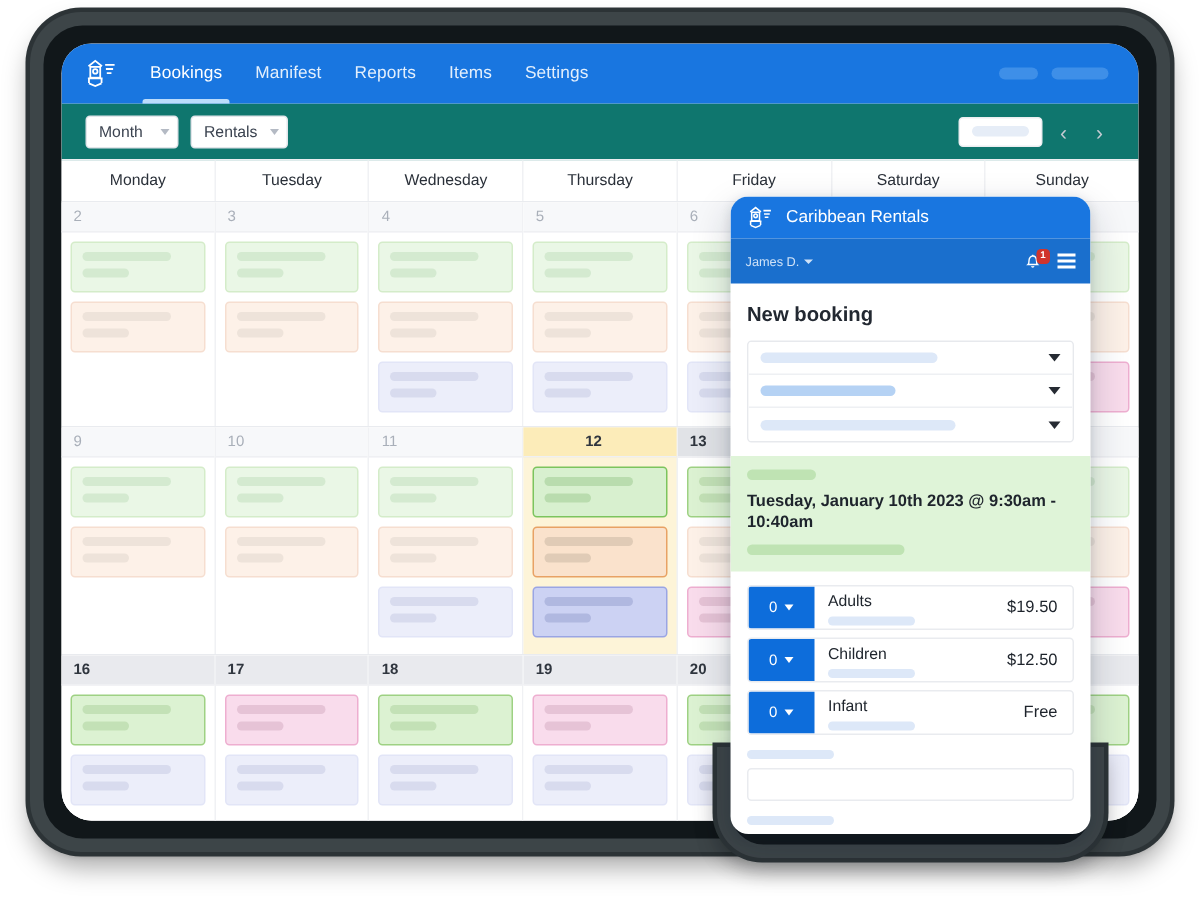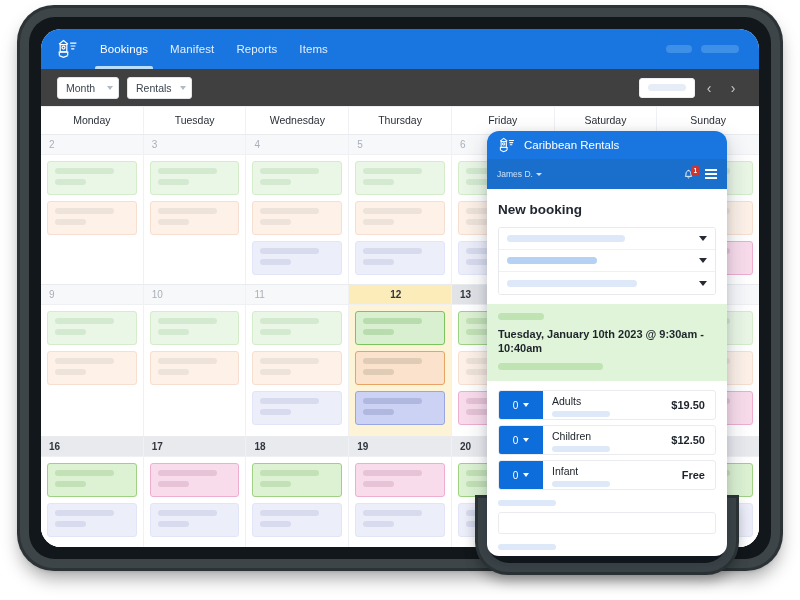--- a/index.html
+++ b/index.html
@@ -58,21 +58,21 @@
   }
   .topbar-right {
     margin-left: auto; display: flex; align-items: center;
     gap: 9px; padding-right: 20px;
   }
   .pill-sm { width: 26px; height: 8px; border-radius: 5px; background: #3e8fe8; }
   .pill-md { width: 38px; height: 8px; border-radius: 5px; background: #3e8fe8; }
 
   
   .toolbar {
-    height: 38px; background: #404040; border-bottom: 1px solid #eceef1;
+    height: 38px; background: #0f766e; border-bottom: 1px solid #eceef1;
     display: flex; align-items: center; padding: 0 16px; gap: 8px;
   }
   .select-btn {
     height: 22px; min-width: 62px; border: 1px solid #e2e5ea; border-radius: 3px;
     display: flex; align-items: center; justify-content: space-between;
     padding: 0 5px 0 8px; font-size: 10.5px; color: #3b4350; background: #fff;
     cursor: pointer;
   }
   .caret {
     width: 0; height: 0; margin-left: 8px;
@@ -214,21 +214,21 @@
   .qty .caret-w2 {
     width: 0; height: 0;
     border-left: 3px solid transparent; border-right: 3px solid transparent;
     border-top: 4px solid #ffffff;
   }
   .price-mid { flex: 1; padding: 4px 0 0 9px; display: flex; flex-direction: column; gap: 4px; }
   .price-label { font-size: 10.5px; color: #20262e; }
   .price-ghost { width: 58px; height: 6px; border-radius: 4px; background: #dde8f8; }
   .price-amt {
     display: flex; align-items: center; padding-right: 10px;
-    font-size: 11px; color: #1d232b; font-weight: bold; margin-left: 27px;
+    font-size: 11px; color: #1d232b; font-weight: normal; margin-left: 27px;
   }
 
   .field-block { margin-top: 10px; }
   .field-ghost { width: 58px; height: 6px; border-radius: 4px; background: #dde8f8; }
   .field-input {
     margin-top: 6px; height: 22px; border: 1px solid #e9ebef;
     border-radius: 3px; background: #fff;
   }
 
   
@@ -275,20 +275,23 @@
                 <span>Bookings</span>
               </div>
             <div class="nav-item">
                 <span>Manifest</span>
               </div>
             <div class="nav-item">
                 <span>Reports</span>
               </div>
             <div class="nav-item">
                 <span>Items</span>
+              </div>
+            <div class="nav-item">
+                <span>Settings</span>
               </div>
           </div>
           <div class="topbar-right">
             <div class="pill-sm"></div>
             <div class="pill-md"></div>
           </div>
         </div>
 
         <div class="toolbar">
           <div class="select-btn">

